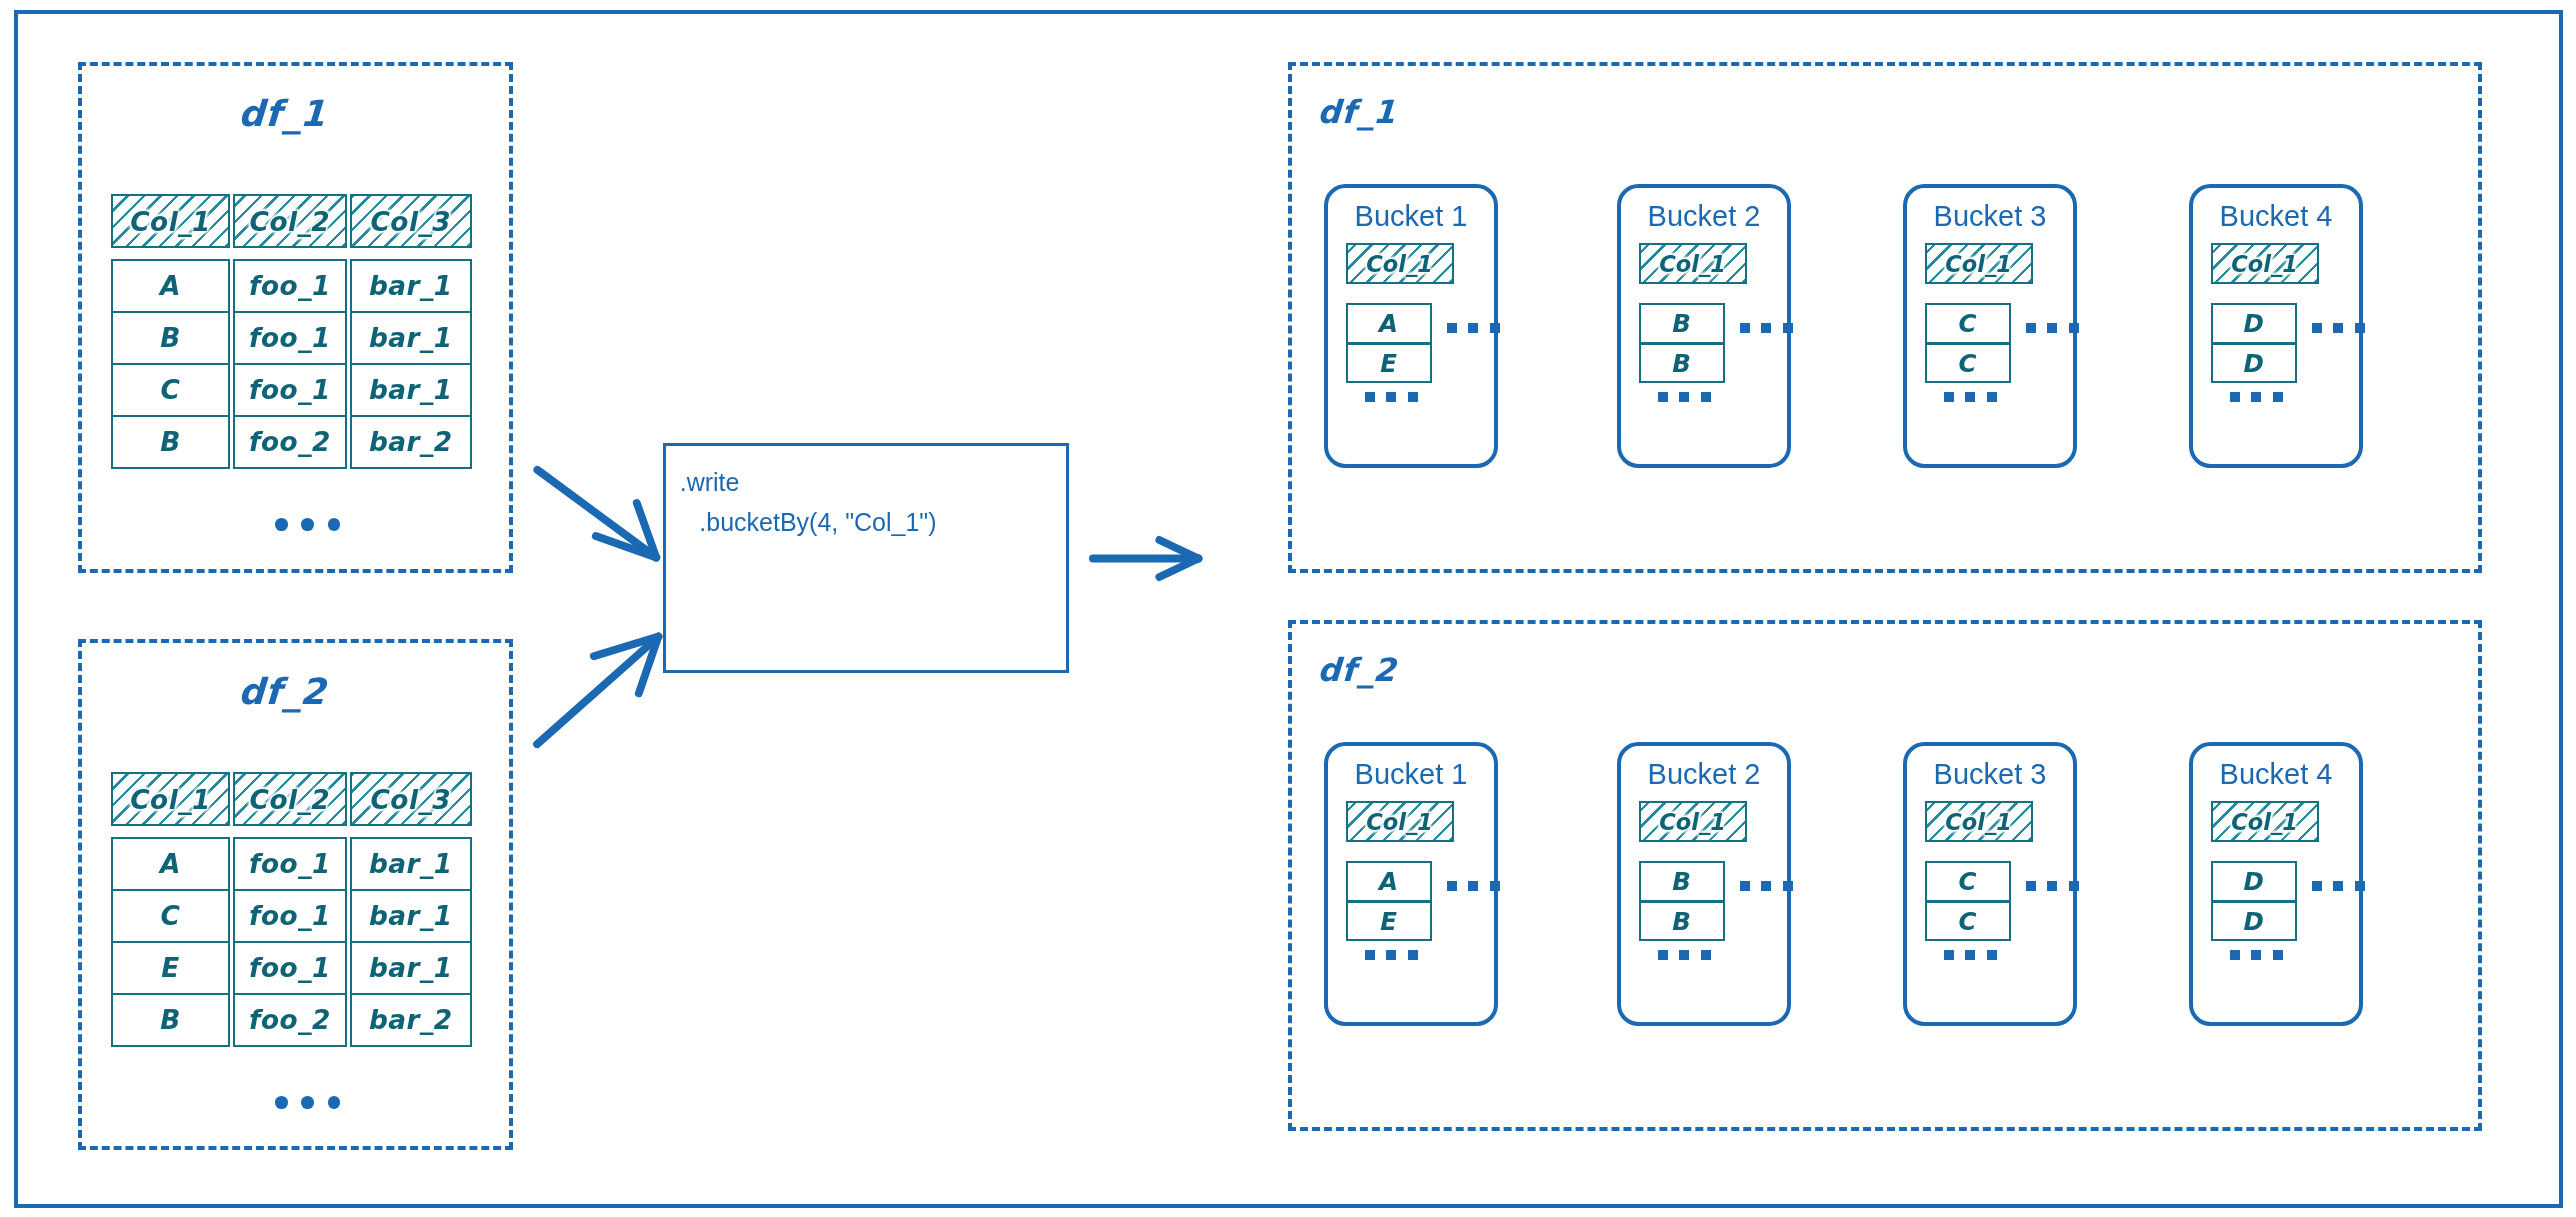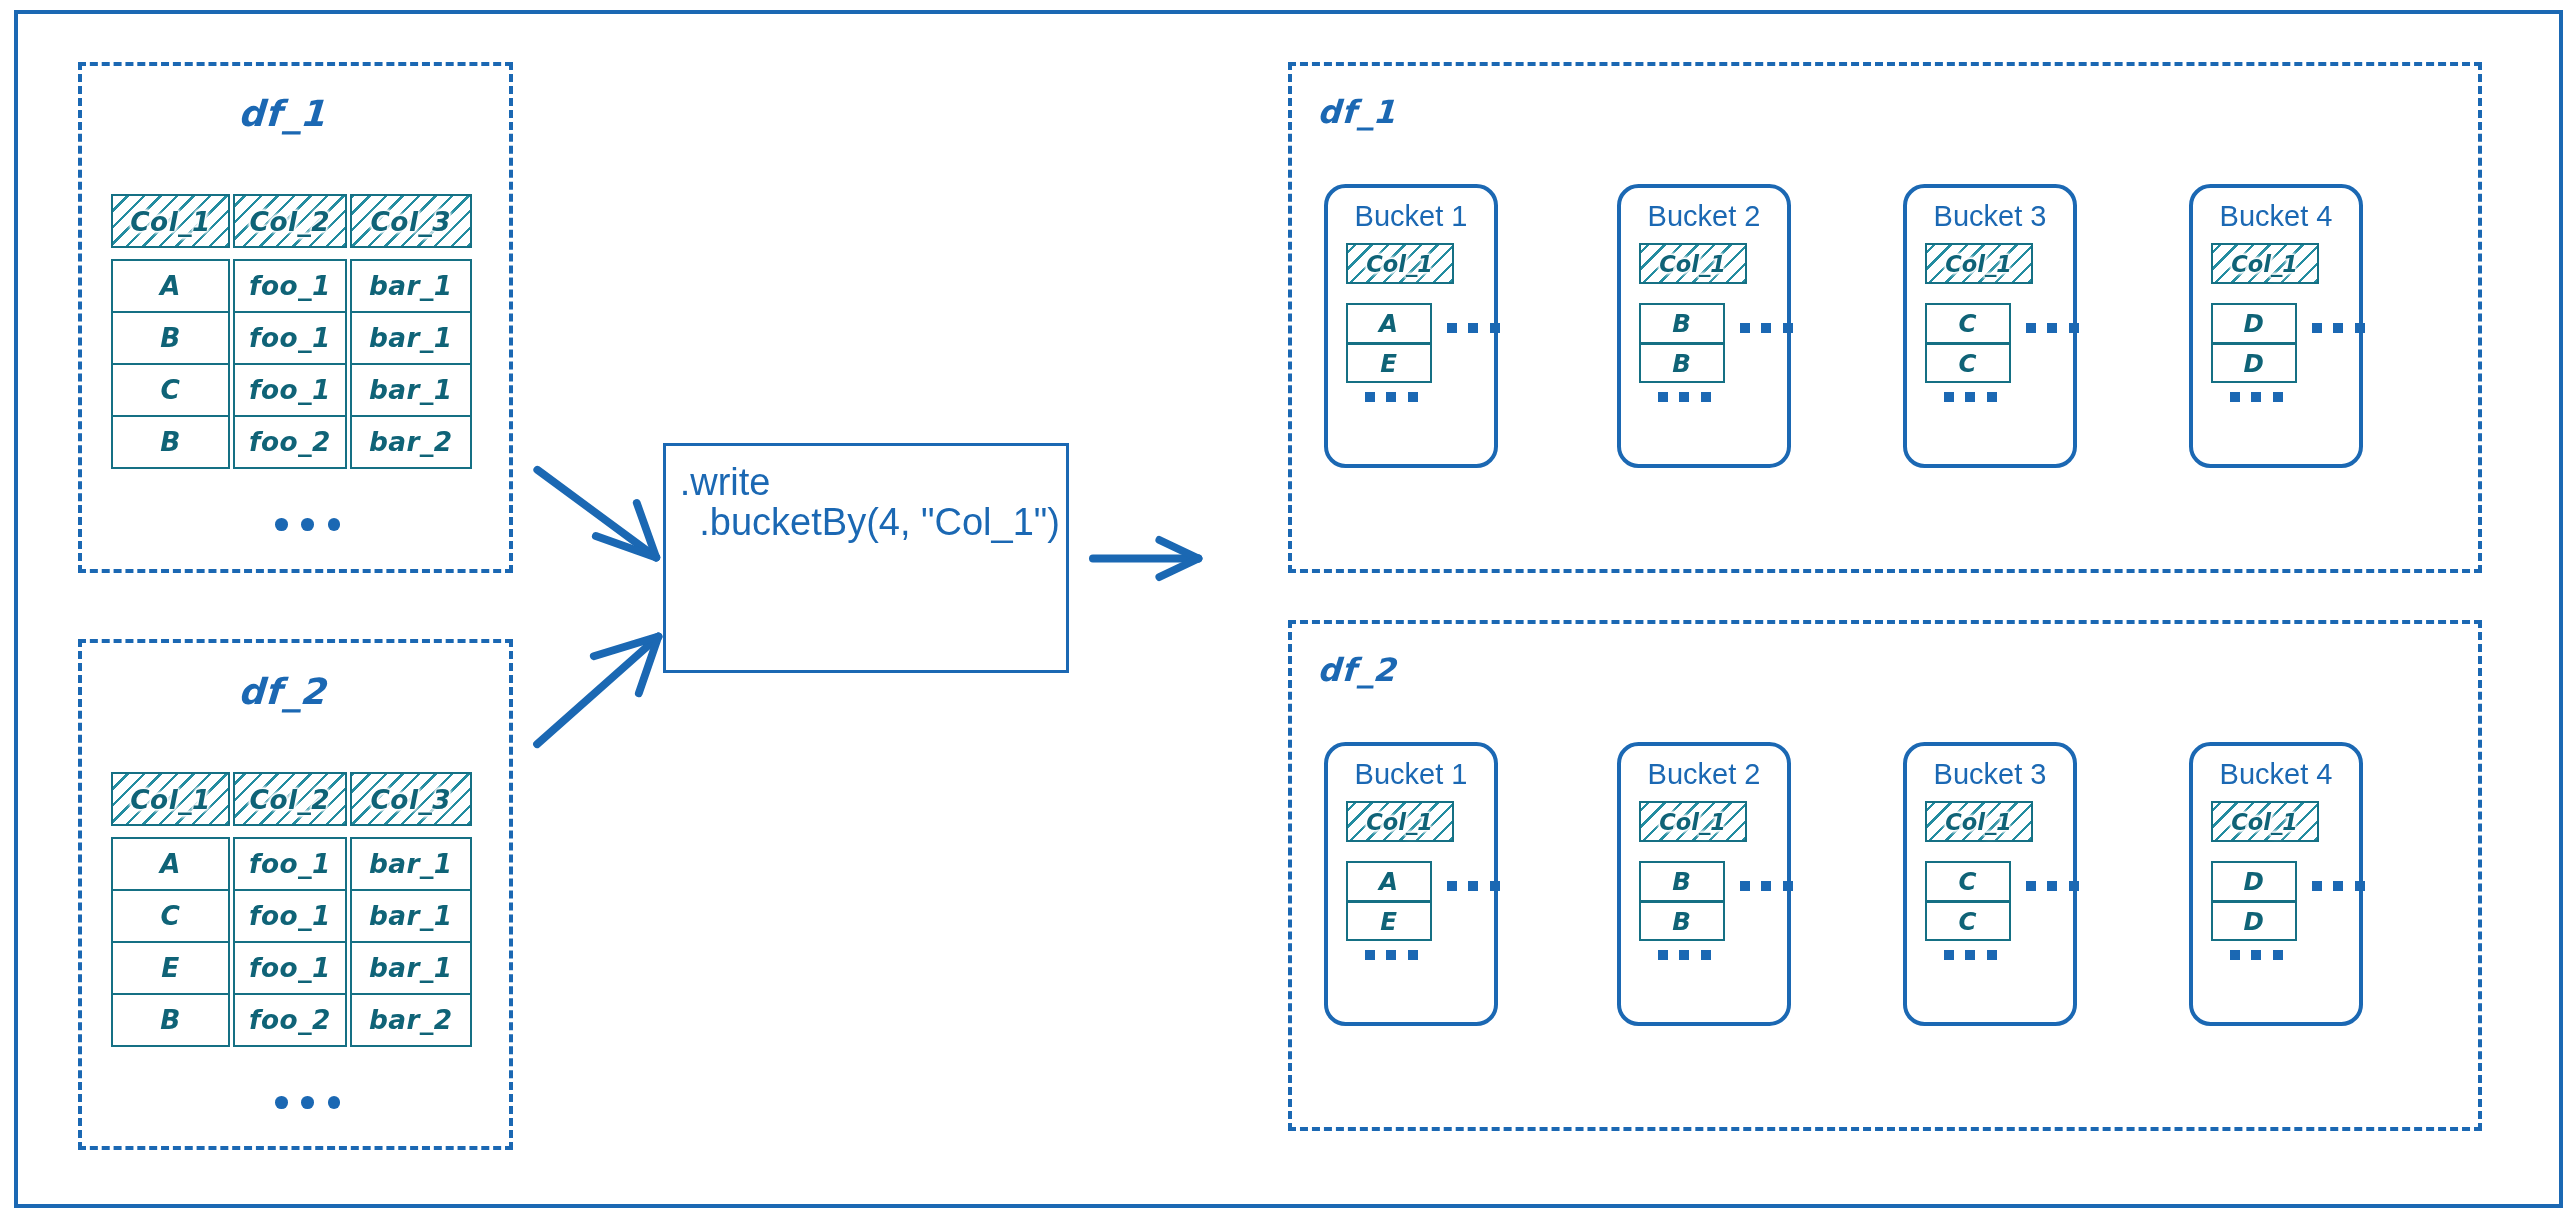--- a/index.html
+++ b/index.html
@@ -130,21 +130,21 @@
     position: absolute;
     left: 663px; top: 443px;
     width: 406px; height: 230px;
     border: 3.9px solid #1B68B3;
     background: #ffffff;
     padding: 15.7px 0 0 13.7px;
   }
   .code-line {
     color: #1B68B3;
     font-family: "Liberation Sans", sans-serif;
-    font-size: 38px;
+    font-size: 25px;
     line-height: 40px;
     white-space: pre;
   }
   .code-line.indent { padding-left: 19.6px; }
 
   
   .arrow-svg { position: absolute; overflow: visible; }
 
   
   .bucket {

